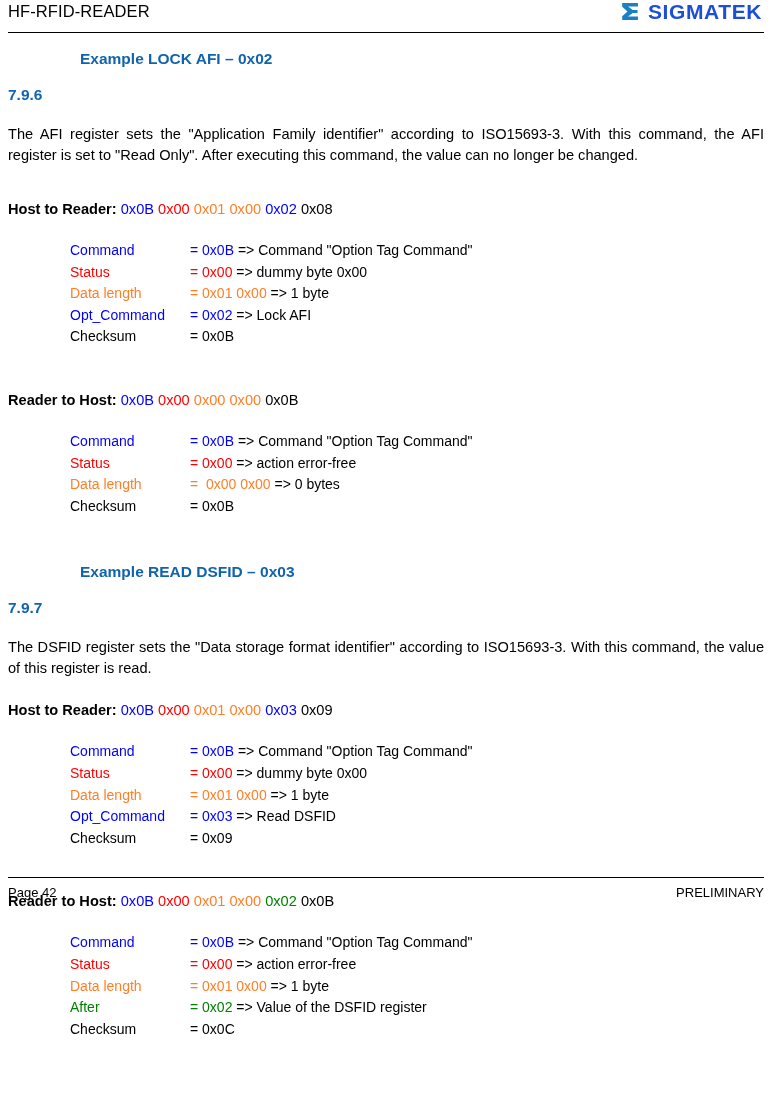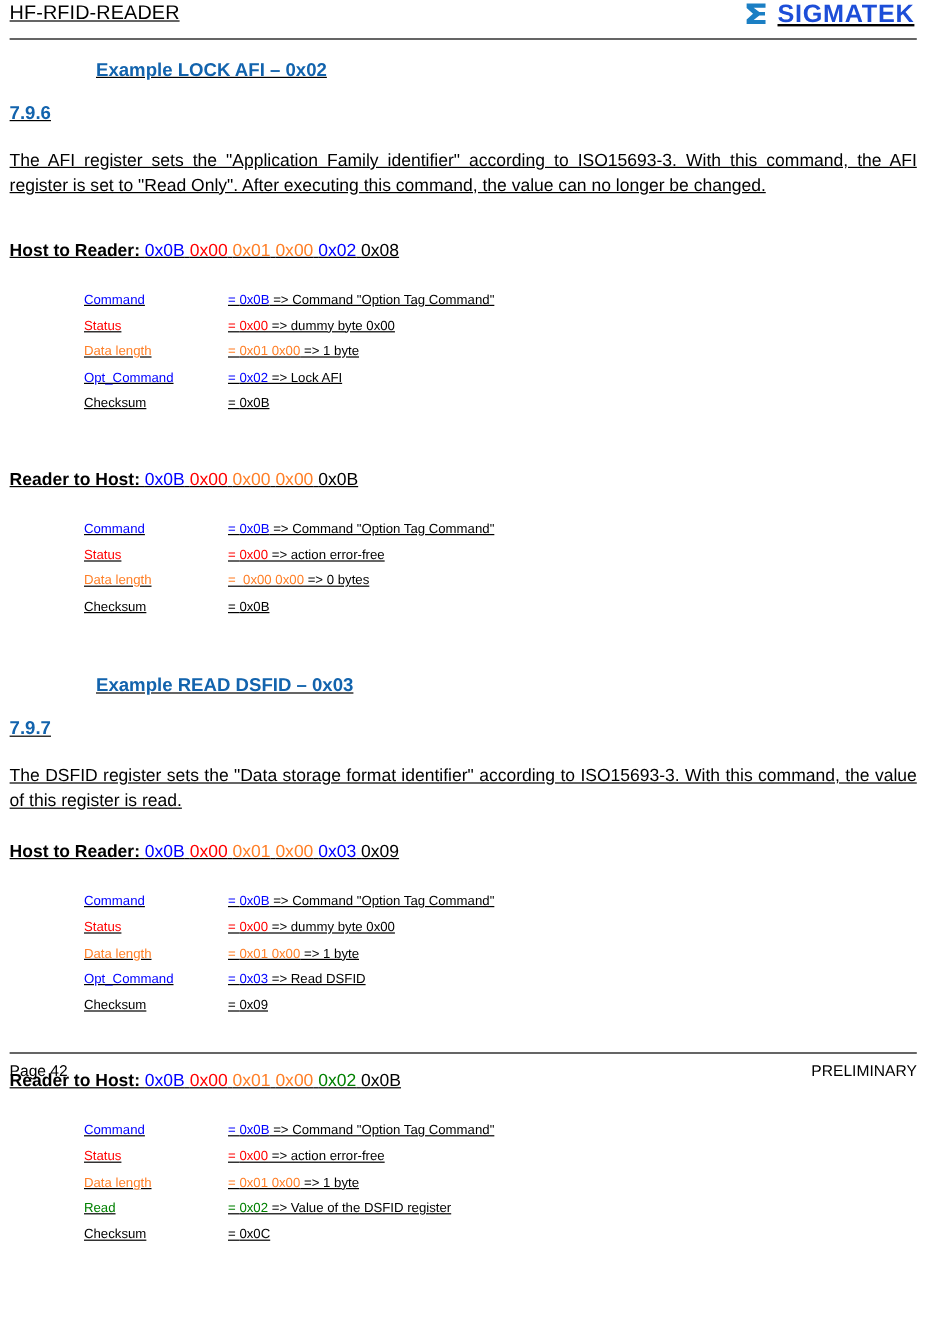--- a/index.html
+++ b/index.html
@@ -14,21 +14,20 @@
     font-family: "Liberation Sans", sans-serif;
     color: #000000;
     -webkit-font-smoothing: antialiased;
   }
   .page {
     position: relative;
     width: 772px;
     height: 908px;
     box-sizing: border-box;
     padding: 0 8px;
-    text-decoration: underline;
   }
 
   
   .header {
     position: relative;
     height: 34px;
     display: flex;
     align-items: flex-start;
     justify-content: space-between;
   }
@@ -95,21 +94,21 @@
     color: #000;
   }
   .telegram .lbl {
     font-weight: bold;
     color: #000;
   }
 
   
   .detail {
     margin-left: 62px;
-    font-size: 11px;
+    font-size: 14px;
     line-height: 21.6px;
   }
   .detail-row {
     display: flex;
     white-space: pre;
   }
   .detail-row .field {
     width: 120px;
     flex: 0 0 120px;
   }
@@ -203,21 +202,21 @@
         <div class="detail-row"><span class="field c-blue">Opt_Command</span><span class="val"><span class="c-blue">= </span><span class="c-blue">0x03</span><span class="c-black"> =&gt; Read DSFID</span></span></div>
         <div class="detail-row"><span class="field c-black">Checksum</span><span class="val"><span class="c-black">= </span><span class="c-black">0x09</span><span class="c-black"></span></span></div>
       </div>
       <div style="height: 42px;"></div>
       <div class="telegram"><span class="lbl">Reader to Host:</span> <span class="c-blue">0x0B</span> <span class="c-red">0x00</span> <span class="c-orange">0x01</span> <span class="c-orange">0x00</span> <span class="c-green">0x02</span> <span class="c-black">0x0B</span></div>
       <div style="height: 20px;"></div>
       <div class="detail">
         <div class="detail-row"><span class="field c-blue">Command</span><span class="val"><span class="c-blue">= </span><span class="c-blue">0x0B</span><span class="c-black"> =&gt; Command "Option Tag Command"</span></span></div>
         <div class="detail-row"><span class="field c-red">Status</span><span class="val"><span class="c-red">= </span><span class="c-red">0x00</span><span class="c-black"> =&gt; action error-free</span></span></div>
         <div class="detail-row"><span class="field c-orange">Data length</span><span class="val"><span class="c-orange">= </span><span class="c-orange">0x01 0x00</span><span class="c-black"> =&gt; 1 byte</span></span></div>
-        <div class="detail-row"><span class="field c-green">Read</span><span class="val"><span class="c-green">= </span><span class="c-green">0x02</span><span class="c-black"> =&gt; Value of the DSFID register</span></span></div>
+        <div class="detail-row"><span class="field c-green">After</span><span class="val"><span class="c-green">= </span><span class="c-green">0x02</span><span class="c-black"> =&gt; Value of the DSFID register</span></span></div>
         <div class="detail-row"><span class="field c-black">Checksum</span><span class="val"><span class="c-black">= </span><span class="c-black">0x0C</span><span class="c-black"></span></span></div>
       </div>
     </div>
 
   <div class="footer">
     <div class="footer-rule"></div>
     <div class="footer-row">
       <span>Page 42</span>
       <span>PRELIMINARY</span>
     </div>

